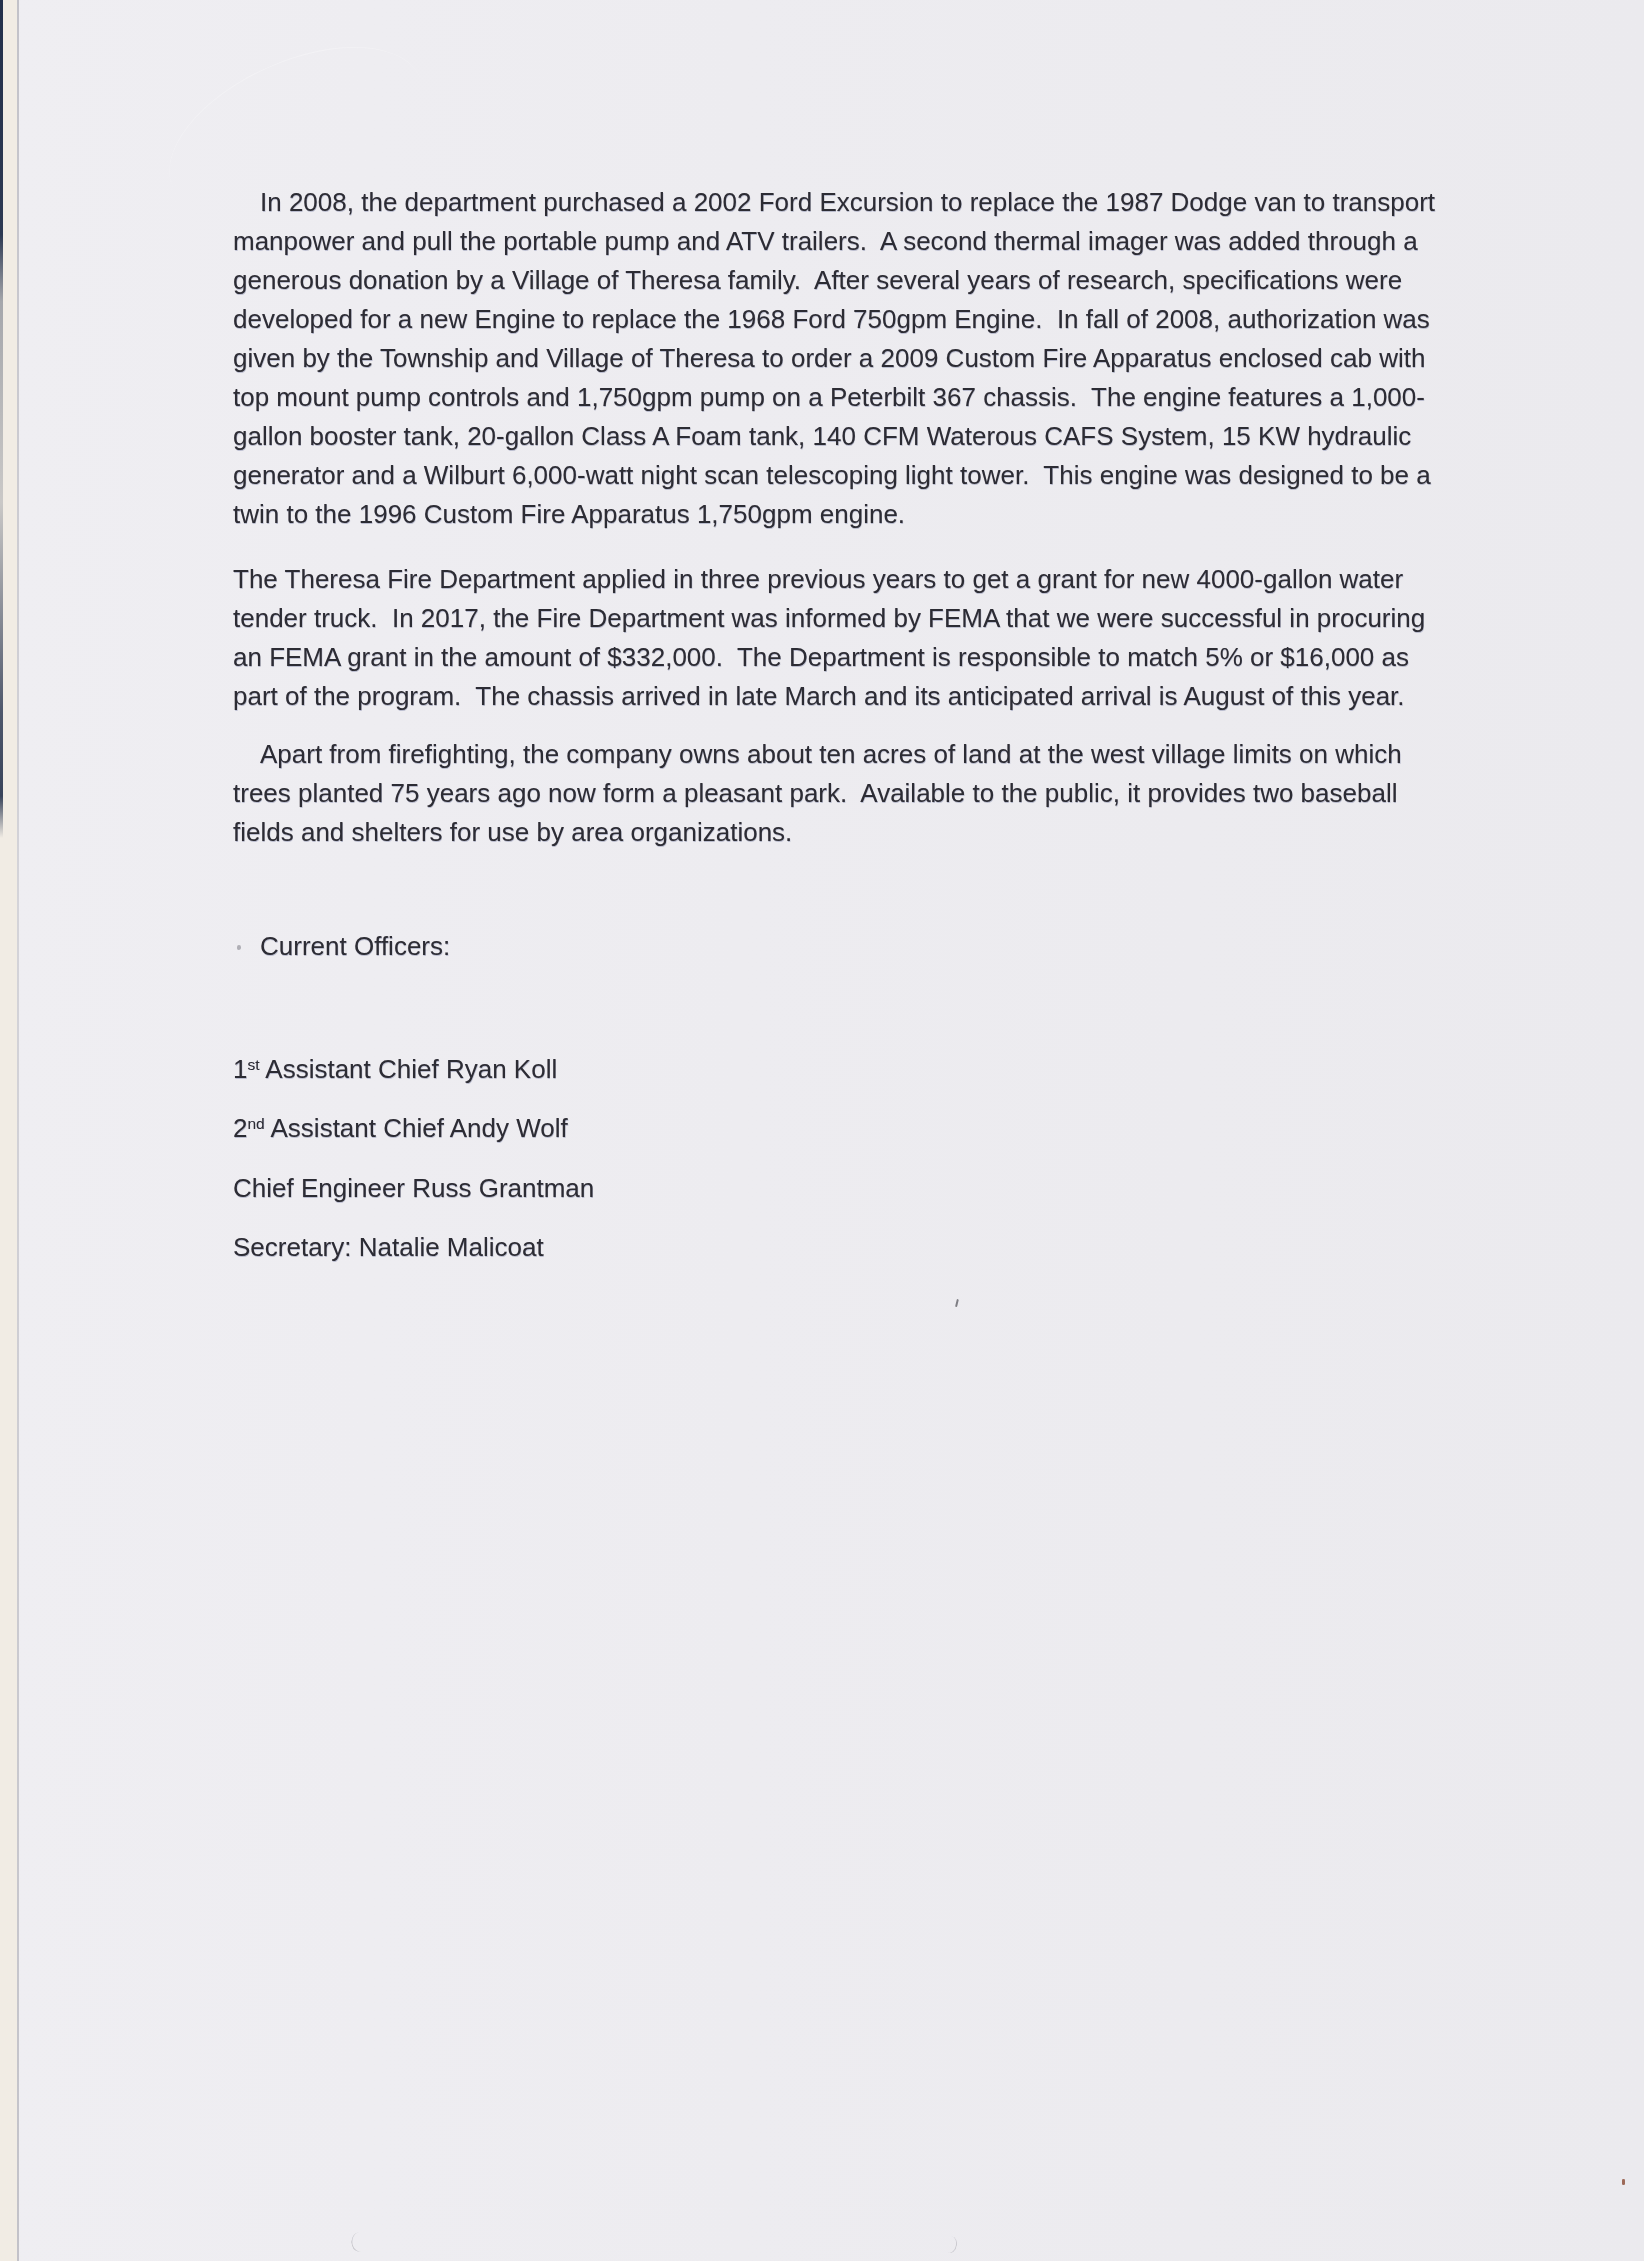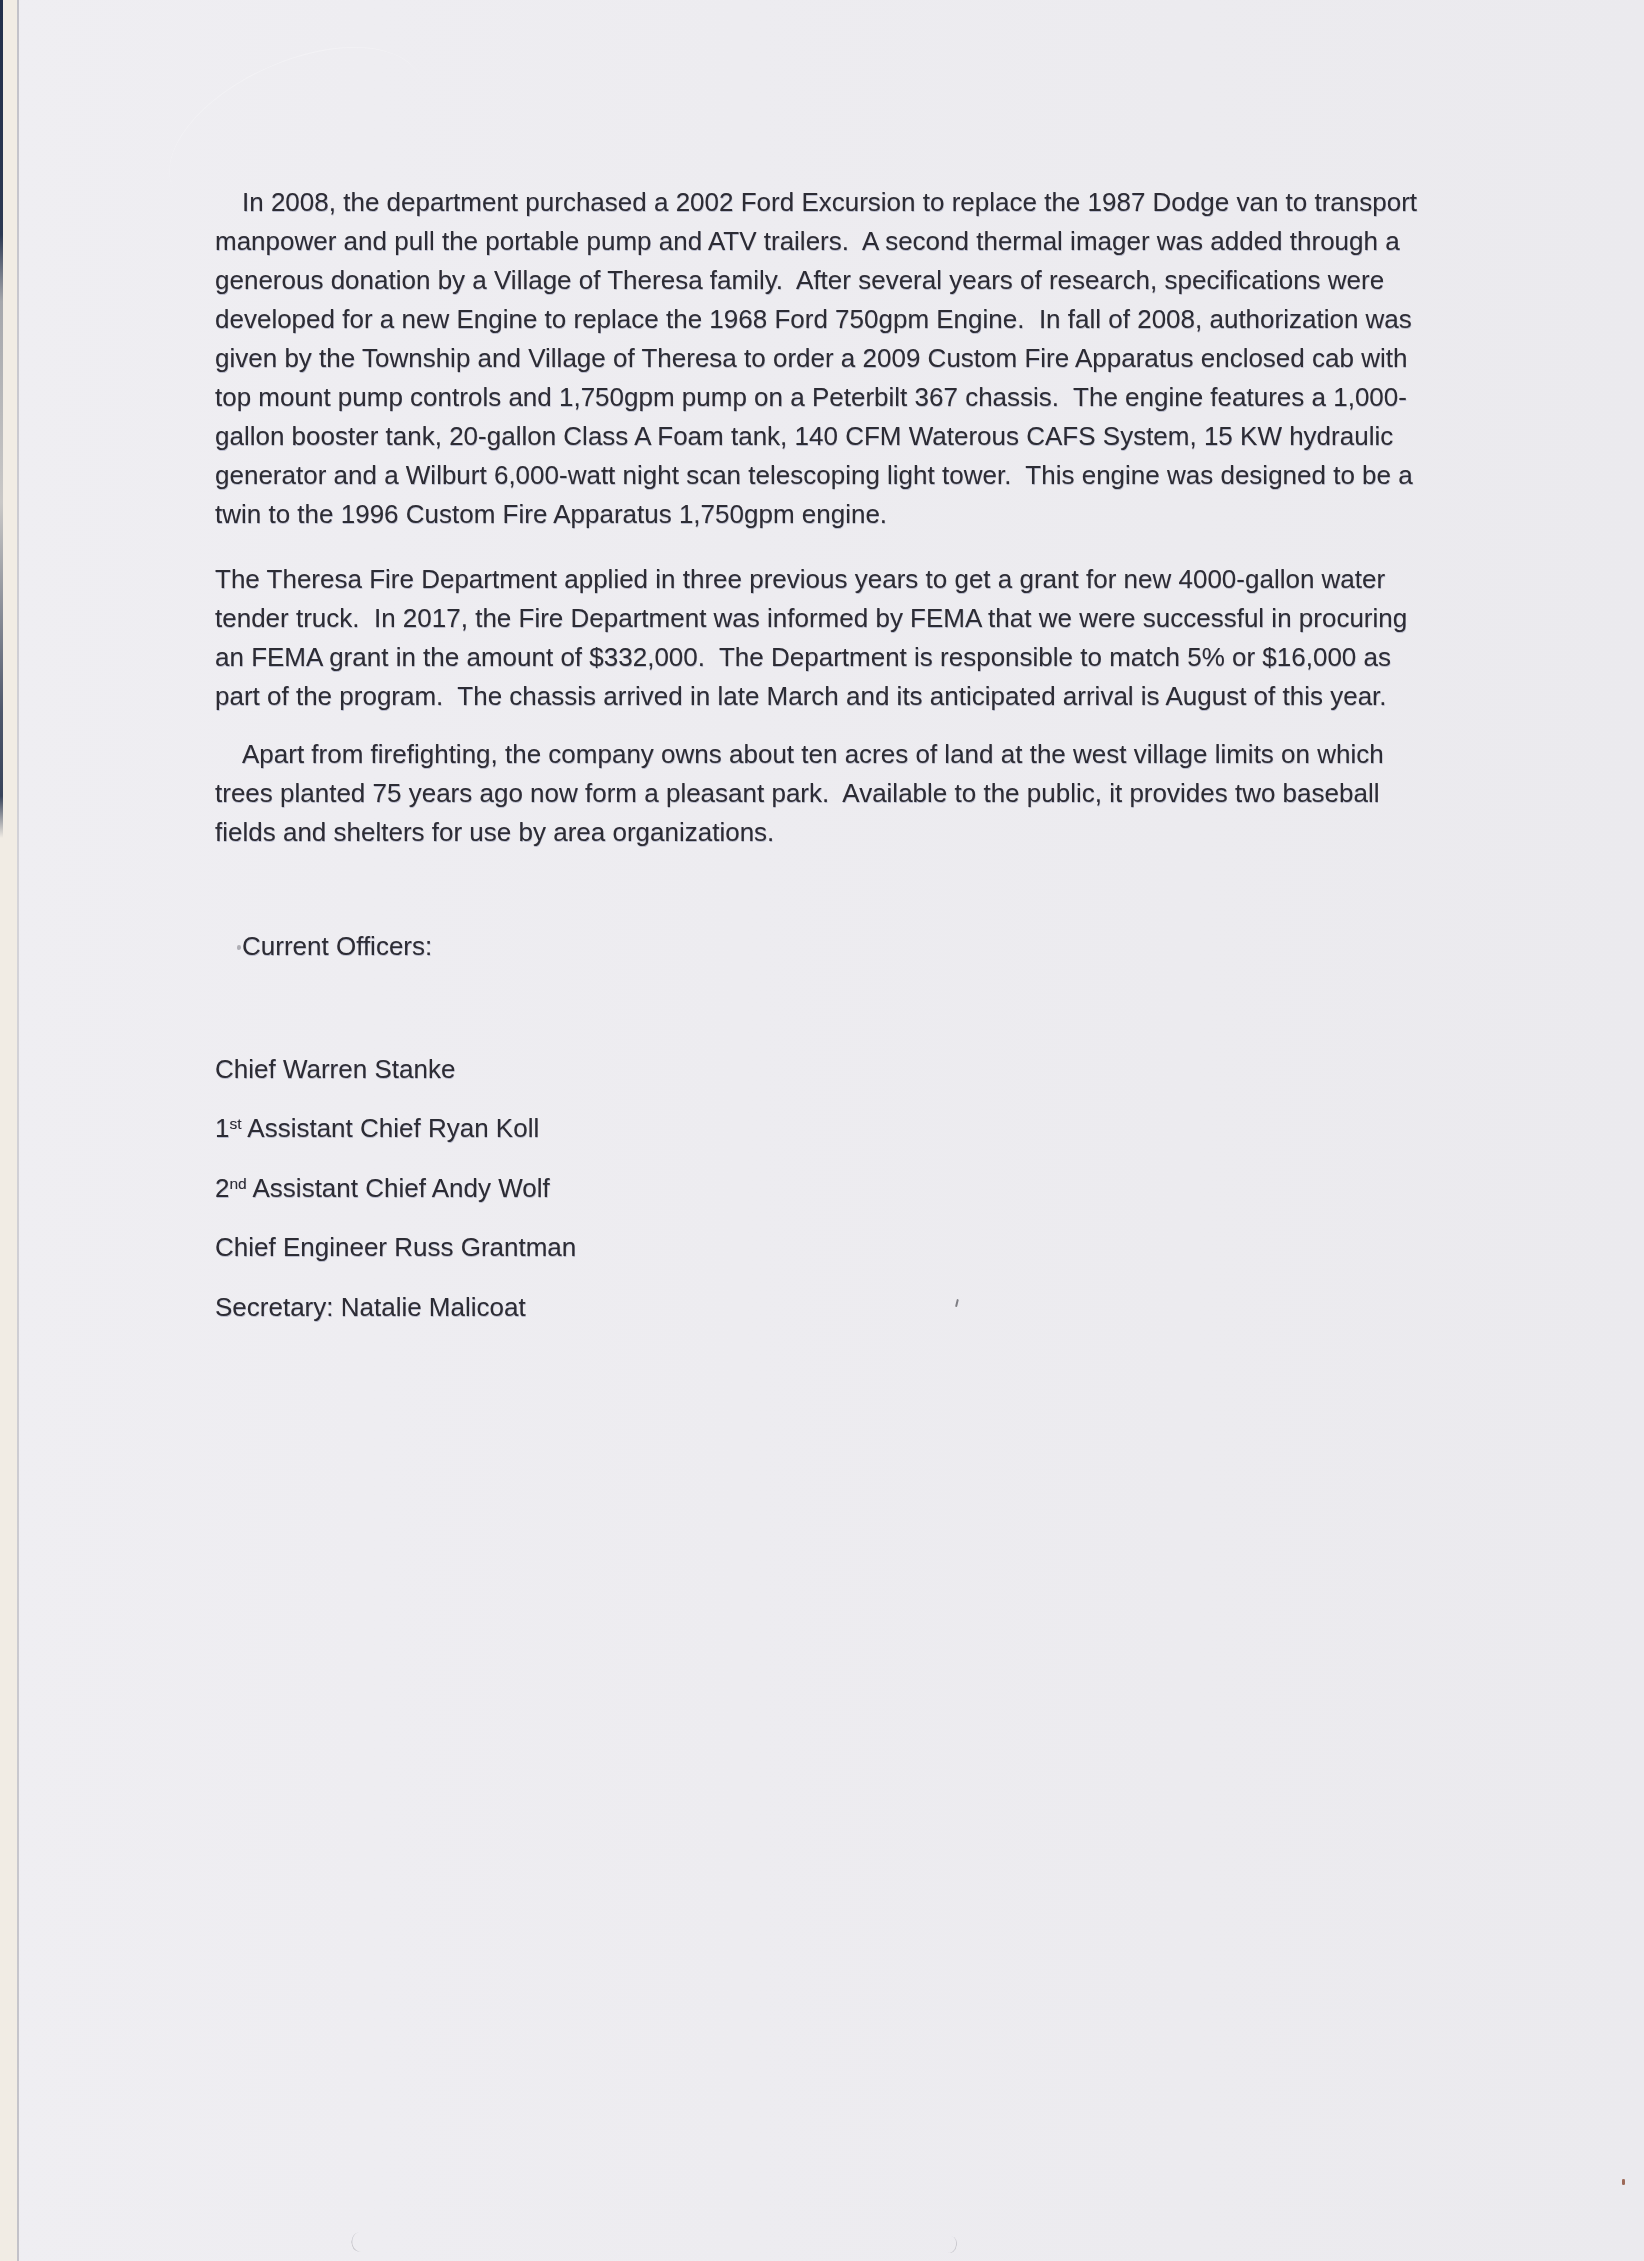--- a/index.html
+++ b/index.html
@@ -38,21 +38,21 @@
       rgba(24,38,66,0.95) 0%,
       rgba(24,38,66,0.9) 28%,
       rgba(24,38,66,0.35) 36%,
       rgba(24,38,66,0.18) 60%,
       rgba(24,38,66,0.75) 85%,
       rgba(24,38,66,0.85) 95%,
       rgba(24,38,66,0) 100%);
   }
   .content {
     position: absolute;
-    left: 215px;
+    left: 233px;
     top: 0;
     width: 1322px;
     padding-top: 183px;
     color: #2c2c34;
     font-size: 26px;
     text-shadow: 0.4px 0.5px 0.5px rgba(70,80,130,0.30), -0.3px 0 0.4px rgba(140,80,80,0.12);
   }
   .line {
     height: 39px;
     line-height: 39px;
@@ -169,21 +169,20 @@
 
     <div class="line">Apart from firefighting, the company owns about ten acres of land at the west village limits on which</div>
         <div class="line">trees planted 75 years ago now form a pleasant park.  Available to the public, it provides two baseball</div>
         <div class="line">fields and shelters for use by area organizations.</div>
       </div>
 
     <div class="heading line">Current Officers:</div>
 
     <div class="officers">
 
-    <div class="officer-line"><span>Chief Warren Stanke</span><sup></sup><span></span></div>
         <div class="officer-line"><span>1</span><sup>st</sup><span> Assistant Chief Ryan Koll</span></div>
         <div class="officer-line"><span>2</span><sup>nd</sup><span> Assistant Chief Andy Wolf</span></div>
         <div class="officer-line"><span>Chief Engineer Russ Grantman</span><sup></sup><span></span></div>
         <div class="officer-line"><span>Secretary: Natalie Malicoat</span><sup></sup><span></span></div>
       </div>
 
   </div>
 
   <div class="speck-apostrophe"></div>
   <div class="speck-under-fields"></div>

